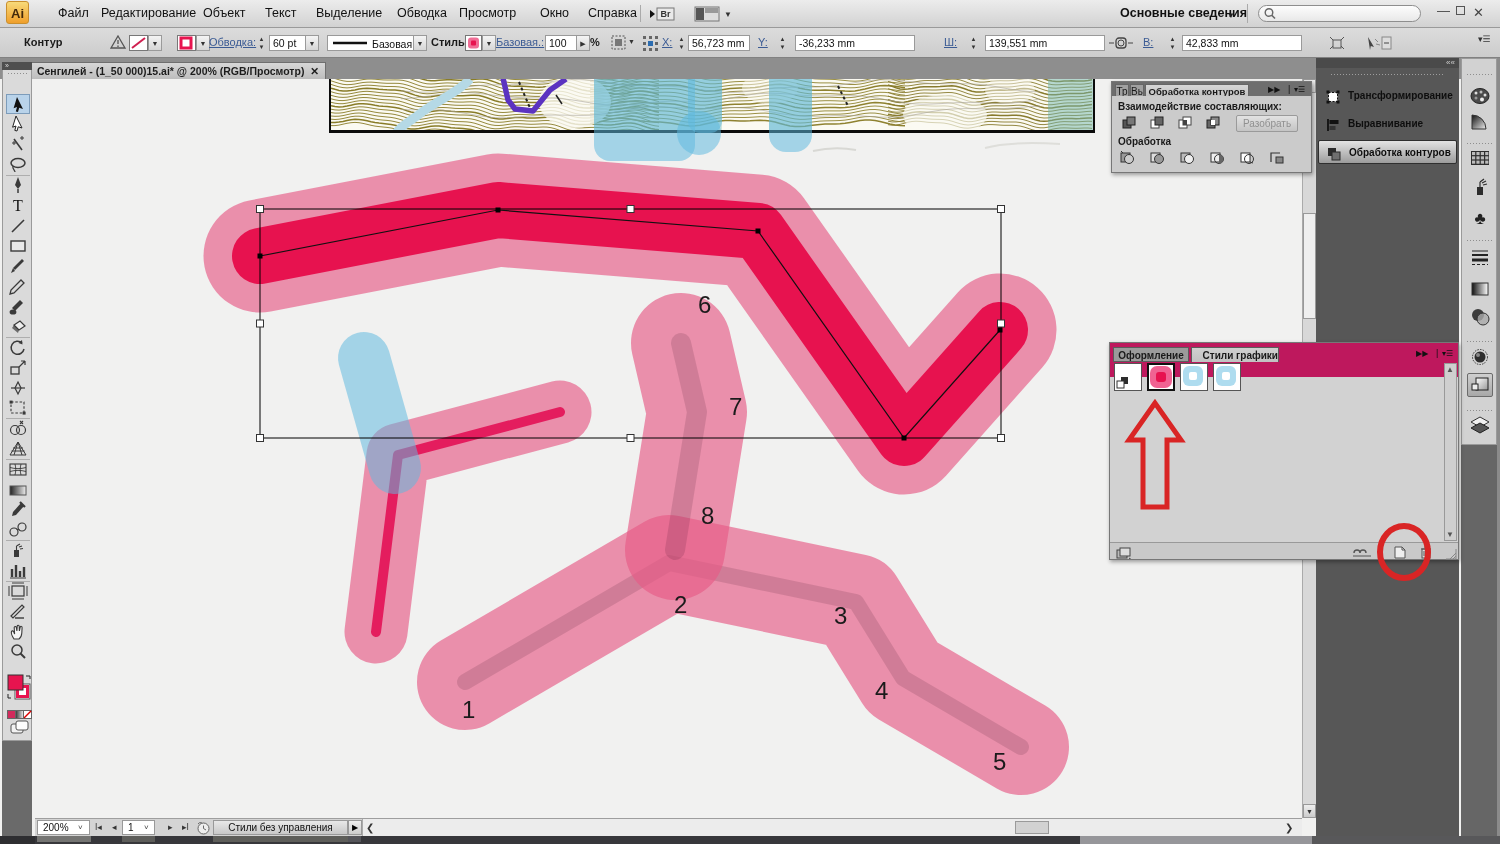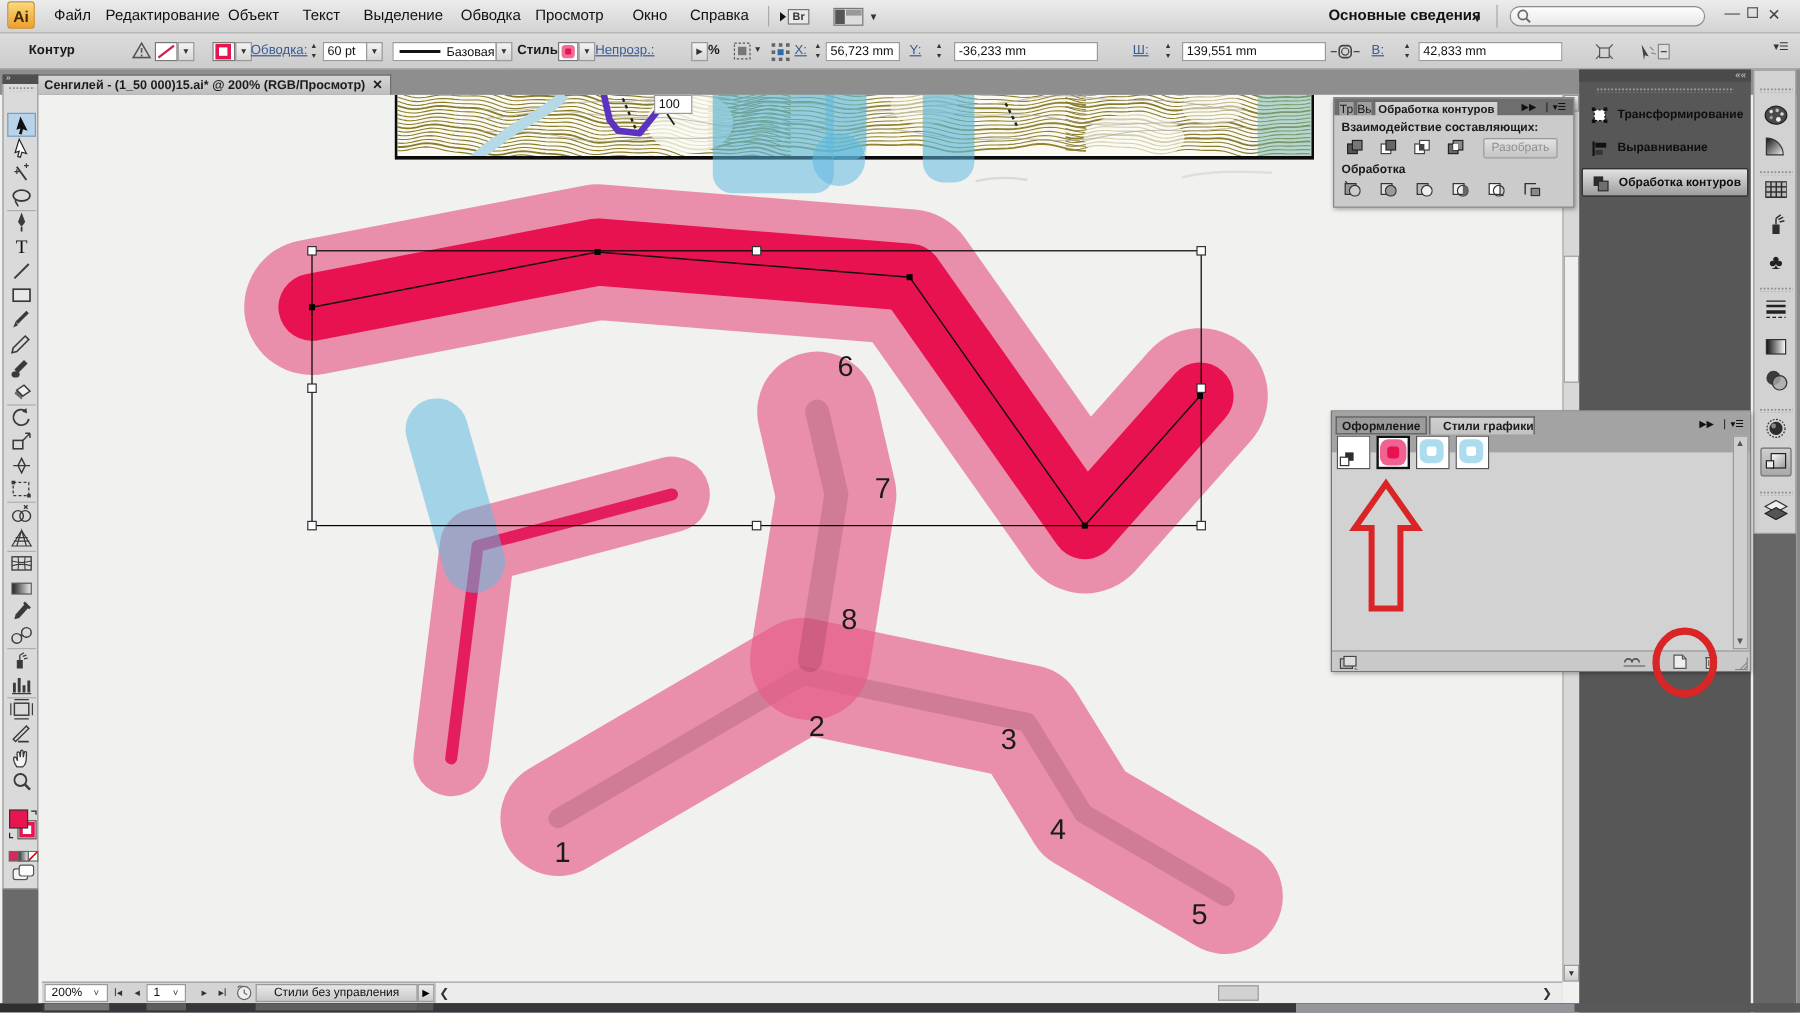--- a/index.html
+++ b/index.html
@@ -1,20 +1,20 @@
 <!DOCTYPE html>
 <html><head><meta charset="utf-8"><style>
 *{margin:0;padding:0;box-sizing:border-box;}
 html,body{width:1500px;height:844px;overflow:hidden;font-family:"Liberation Sans",sans-serif;}
 #root{position:relative;width:1500px;height:844px;background:#f1f1f0;overflow:hidden;}
 .abs{position:absolute;}
 
 #menubar{left:0;top:0;width:1500px;height:28px;background:linear-gradient(#ececec,#d2d2d2);border-bottom:1px solid #9a9a9a;}
 #ailogo{left:6px;top:1px;width:23px;height:23px;background:linear-gradient(#f8da7a,#ef9f2b);color:#42280a;font-size:13px;font-weight:bold;text-align:center;line-height:23px;border-radius:3px;border:1px solid #c98f2e;}
-.menu{top:0;height:27px;line-height:27px;font-size:12.5px;color:#111;}
+.menu{top:0;height:27px;line-height:27px;font-size:12.5px;color:#111;margin-left:13px;}
 
 #controlbar{left:0;top:28px;width:1500px;height:30px;background:linear-gradient(#dcdcdc,#cccccc);border-bottom:1px solid #818181;}
 .cb-label{font-size:11px;font-weight:bold;color:#1a1a1a;top:8px;}
 .cb-link{font-size:11px;color:#3b5b94;text-decoration:underline;top:8px;}
 .cb-field{background:#fff;border:1px solid #9a9a9a;font-size:10.5px;color:#111;height:16px;line-height:14px;padding:0 3px;top:7px;white-space:nowrap;overflow:hidden;}
 .cb-dd{background:linear-gradient(#f4f4f4,#d6d6d6);border:1px solid #9a9a9a;height:16px;width:14px;top:7px;text-align:center;font-size:7px;line-height:15px;color:#333;}
 .spin{top:7px;width:11px;height:16px;font-size:6px;line-height:8px;text-align:center;color:#333;}
 
 #band{left:0;top:58px;width:1500px;height:21px;background:#8e8e8e;}
 #tab{left:30px;top:62px;width:296px;height:17px;background:linear-gradient(#d7d7d7,#bdbdbd);border:1px solid #6f6f6f;border-bottom:none;font-size:10.5px;font-weight:bold;color:#1c1c1c;line-height:16px;text-align:center;white-space:nowrap;overflow:hidden;}
@@ -247,22 +247,22 @@
       <div class="abs cb-field" style="left:327px;width:87px;"><svg width="38" height="12" viewBox="0 0 38 12">
           <path d="M2,7 L36,7" stroke="#111" stroke-width="2.5"></path>
         </svg> <span style="position:absolute;left:44px;top:1px;">Базовая</span></div>
       <div class="abs cb-dd" style="left:413px;">▼</div>
       <div class="abs cb-label" style="left:431px;">Стиль:</div>
       <div class="abs" style="left:465px;top:7px;width:17px;height:16px;background:#fff;border:1px solid #777;"><svg width="15" height="14" viewBox="0 0 15 14" style="">
           <rect x="2" y="1.5" width="11" height="11" rx="3" fill="#f06e96"></rect>
           <rect x="5" y="4.5" width="5" height="5" rx="1" fill="#e7144f"></rect>
         </svg></div>
       <div class="abs cb-dd" style="left:482px;">▼</div>
-      <div class="abs cb-link" style="left:496px;">Непрозр.:</div>
-      <div class="abs cb-field" style="left:545px;width:32px;margin-top:44px;">100</div>
+      <div class="abs cb-link" style="left:496px;">Базовая.:</div>
+      <div class="abs cb-field" style="left:545px;width:32px;">100</div>
       <div class="abs cb-dd" style="left:576px;">▶</div>
       <div class="abs cb-label" style="left:590px;">%</div>
       <div class="abs" style="left:611px;top:7px;"><svg width="16" height="16" viewBox="0 0 16 16" style="">
           <rect x="1" y="1" width="13" height="13" fill="none" stroke="#555" stroke-dasharray="2,1.5"></rect>
           <rect x="4" y="4" width="7" height="7" fill="#777"></rect>
         </svg></div>
       <div class="abs" style="left:628px;top:10px;font-size:7px;color:#333;">▼</div>
       <div class="abs" style="left:642px;top:7px;"><svg width="18" height="16" viewBox="0 0 18 16" style="">
           <g fill="#666">
             <rect x="1" y="1" width="3" height="3"></rect>
@@ -666,21 +666,21 @@
             <path d="M10,12 L13,13" stroke="#333"></path>
           </svg></div>
         <div class="picon" style="left:158px;top:54px;"><svg width="14" height="14" viewBox="0 0 14 14" style="">
             <path d="M1,12 L1,3 L10,3" fill="none" stroke="#333" stroke-width="1.2"></path>
             <rect x="6" y="7" width="7" height="6" fill="#888" stroke="#333"></rect>
           </svg></div>
  </div>
 </div>
 
 <div id="styles" class="abs panel">
- <div class="ptabbar" style="height:34px;background:#a3a3a3;">
+ <div class="ptabbar" style="height:34px;background:#be185d;">
   <div class="ptab" style="left:3px;top:4px;height:15px;width:76px;background:#9b9b9b;border:1px solid #5c5c5c;font-weight:bold;line-height:15px;">Оформление</div>
   <div class="ptab" style="left:81px;top:4px;height:15px;width:88px;background:linear-gradient(#d0d0d0,#c2c2c2);border:1px solid #5c5c5c;border-bottom:none;font-weight:bold;line-height:15px;text-align:right;">Стили графики</div>
   <div class="abs" style="left:306px;top:6px;font-size:8px;color:#111;">▶▶</div>
   <div class="abs" style="left:326px;top:5px;font-size:9px;color:#111;">|</div>
   <div class="abs" style="left:332px;top:6px;font-size:8px;color:#111;">▾☰</div>
  </div>
  <div class="swatch" style="left:4px;"><svg width="26" height="26" viewBox="0 0 26 26" style="">
           <rect x="0" y="0" width="26" height="26" fill="#fff"></rect>
           <rect x="6" y="13" width="7" height="7" fill="#2d2d2d"></rect>
           <rect x="2" y="17" width="7" height="7" fill="#fff" stroke="#333"></rect>

